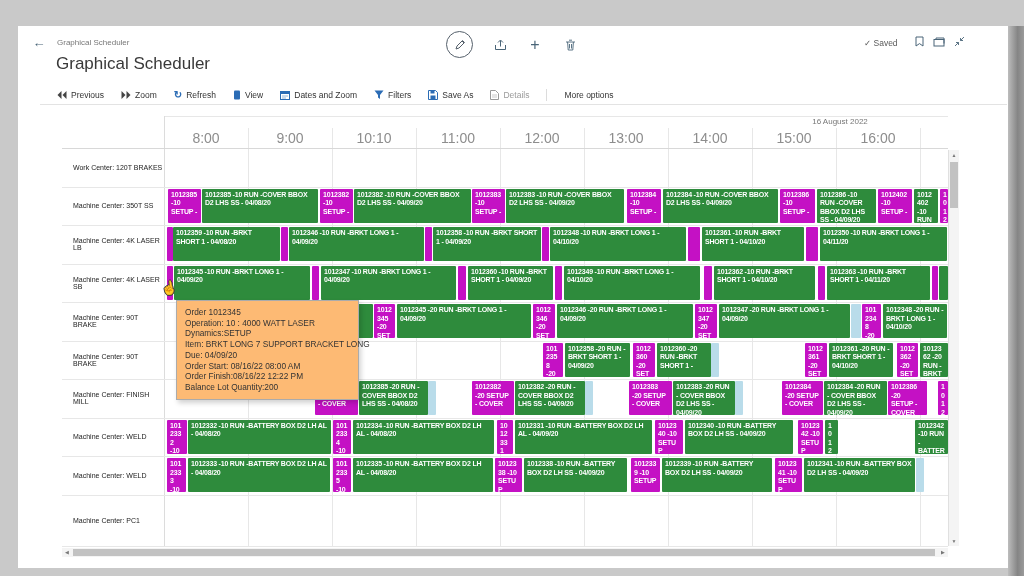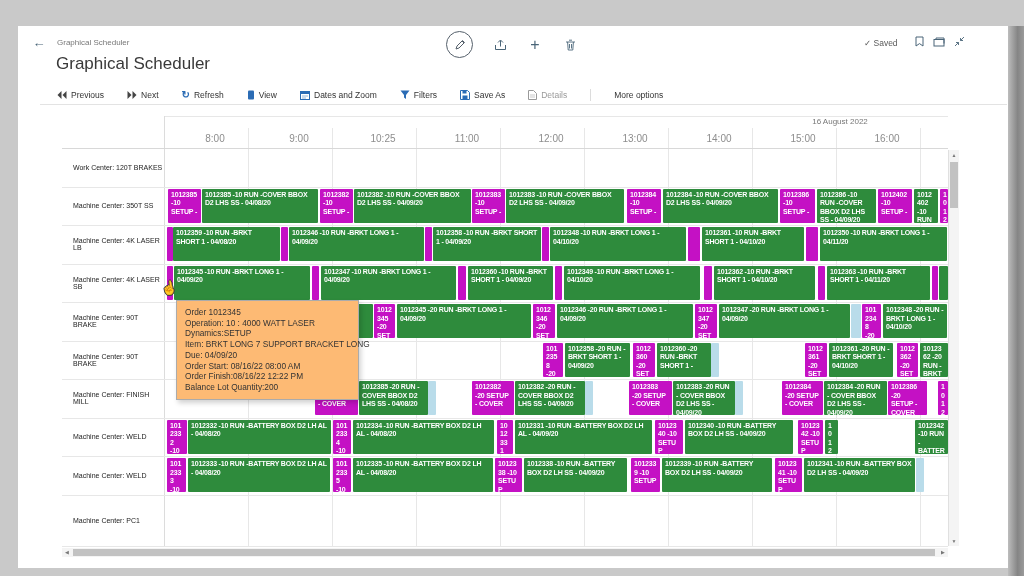--- a/index.html
+++ b/index.html
@@ -21,29 +21,29 @@
   .crumb{position:absolute;left:57px;top:38px;font-size:8px;color:#777;}
   .ptitle{position:absolute;left:56px;top:54px;font-size:17px;color:#393939;}
   .hdricons{position:absolute;left:446px;top:31px;display:flex;align-items:center;gap:19px;}
   .circbtn{width:25px;height:25px;border:1.3px solid #55606b;border-radius:50%;display:flex;align-items:center;justify-content:center;}
   .flatbtn{display:flex;align-items:center;justify-content:center;width:16px;height:16px;color:#4a6578;}
   .plusbtn{font-size:16px;color:#4a6578;font-weight:400;line-height:14px;}
   .saved{position:absolute;left:864px;top:38px;font-size:8.5px;color:#5a5a5a;}
   .winicons{position:absolute;left:915px;top:36px;display:flex;gap:9px;align-items:center;}
   
   .actionbar{position:absolute;left:40px;top:85px;width:950px;height:19px;display:flex;align-items:center;
-             border-bottom:1px solid #e3e3e3;padding-left:17px;gap:23px;}
+             border-bottom:1px solid #e3e3e3;padding-left:17px;gap:17px;}
   .act{display:flex;align-items:center;gap:4px;font-size:8.5px;color:#333;white-space:nowrap;}
   .act.disabled{color:#9a9a9a;}
   .actsep{width:1px;height:12px;background:#dcdcdc;}
   
   .gridline-v{position:absolute;width:1px;background:#e7e7e7;}
   .gridline-h{position:absolute;height:1px;background:#e7e7e7;}
   .datelabel{position:absolute;left:780px;top:117px;width:120px;text-align:center;font-size:8px;color:#777;}
-  .timecell{position:absolute;top:128px;height:20px;font-size:10px;color:#8d8d8d;display:flex;align-items:center;justify-content:center;padding-left:9px;}
+  .timecell{position:absolute;top:128px;height:20px;font-size:14px;color:#8d8d8d;display:flex;align-items:center;justify-content:center;}
   .rowlabel{position:absolute;left:62px;width:101px;font-size:7px;color:#222;display:flex;align-items:center;padding-left:11px;box-sizing:border-box;}
   
   .barlayer{position:absolute;left:0;top:0;width:948px;height:576px;overflow:hidden;pointer-events:none;}
   .bar{position:absolute;height:34px;box-sizing:border-box;border-radius:1px;color:#fff;
        font-size:7px;font-weight:bold;line-height:8.5px;letter-spacing:-.2px;padding:2px 3px;
        overflow:hidden;overflow-wrap:anywhere;pointer-events:auto;z-index:5;}
   .bar.setup{background:var(--c-setup);}
   .bar.run{background:var(--c-run);}
   .bar.wait{background:var(--c-wait);}
   
@@ -125,21 +125,21 @@
         </span>
         <span>Previous</span>
       </div>
       <div class="act">
         <span>
           <svg width="10" height="8">
             <path d="M.5 0v8l4-4z" fill="#444"></path>
             <path d="M5.5 0v8l4-4z" fill="#444"></path>
           </svg>
         </span>
-        <span>Next</span>
+        <span>Zoom</span>
       </div>
       <div class="act">
         <span><span style="color:#2b6cb5;font-size:10px;line-height:9px;font-weight:bold">↻</span></span>
         <span>Refresh</span>
       </div>
       <div class="act">
         <span>
           <svg width="8" height="10">
             <rect x="1" y="0.5" width="6" height="9" rx="1" fill="#2b6cb5"></rect>
           </svg>
@@ -187,21 +187,21 @@
       <div class="act">
         <span>More options</span>
       </div>
     </div>
 
   <div id="grid">
       <div class="gridline-h" style="left: 164px; top: 116px; width: 784px;"></div>
       <div class="datelabel">16 August 2022</div>
       <div class="timecell" style="left: 164px; width: 84px;">8:00</div>
       <div class="timecell" style="left: 248px; width: 84px;">9:00</div>
-      <div class="timecell" style="left: 332px; width: 84px;">10:25</div>
+      <div class="timecell" style="left: 332px; width: 84px;">10:10</div>
       <div class="timecell" style="left: 416px; width: 84px;">11:00</div>
       <div class="timecell" style="left: 500px; width: 84px;">12:00</div>
       <div class="timecell" style="left: 584px; width: 84px;">13:00</div>
       <div class="timecell" style="left: 668px; width: 84px;">14:00</div>
       <div class="timecell" style="left: 752px; width: 84px;">15:00</div>
       <div class="timecell" style="left: 836px; width: 84px;">16:00</div>
       <div class="gridline-v" style="left: 164px; top: 128px; height: 418px;"></div>
       <div class="gridline-v" style="left: 248px; top: 128px; height: 418px;"></div>
       <div class="gridline-v" style="left: 332px; top: 128px; height: 418px;"></div>
       <div class="gridline-v" style="left: 416px; top: 128px; height: 418px;"></div>

